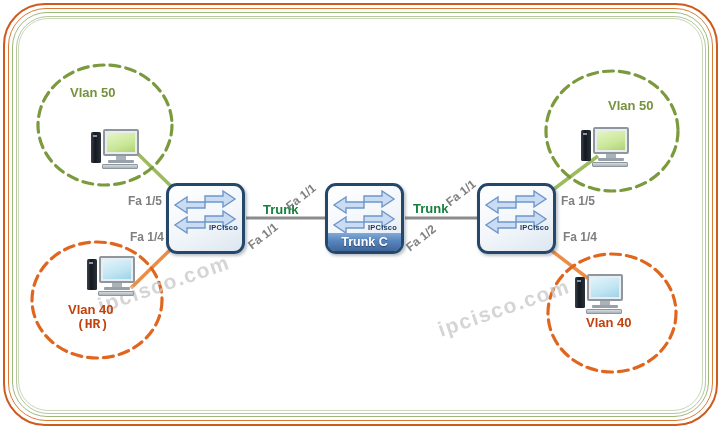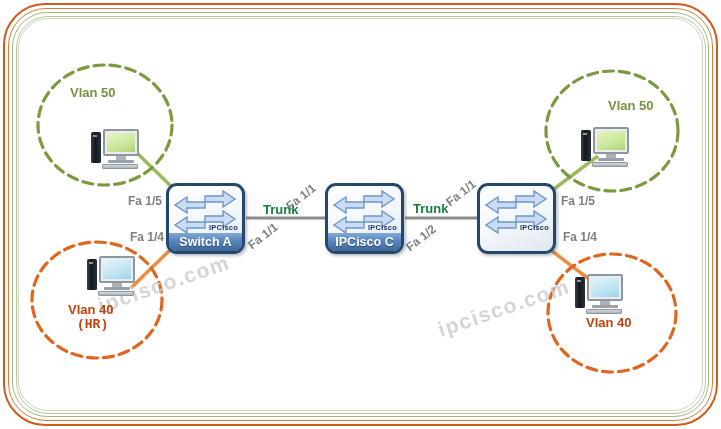--- a/index.html
+++ b/index.html
@@ -129,32 +129,31 @@
   </div>
 
   <div class="switch sw-a">
     <svg class="switch-arrows" width="67" height="44" viewBox="0 0 67 44">
       <polygon points="33,6 51,6 51,1 63,9 51,17 51,12 33,12" fill="#C9DCF3" stroke="#6E96C8" stroke-width="1.4"></polygon>
       <polygon points="33,12 15,12 15,7 3,15 15,23 15,18 33,18" fill="#C9DCF3" stroke="#6E96C8" stroke-width="1.4"></polygon>
       <polygon points="33,26 51,26 51,21 63,29 51,37 51,32 33,32" fill="#C9DCF3" stroke="#6E96C8" stroke-width="1.4"></polygon>
       <polygon points="33,32 15,32 15,27 3,35 15,43 15,38 33,38" fill="#C9DCF3" stroke="#6E96C8" stroke-width="1.4"></polygon>
     </svg>
     <span class="switch-brand">IPCisco</span>
-    <div class="switch-band">Switch A</div>
   </div>
 
   <div class="switch sw-c">
     <svg class="switch-arrows" width="67" height="44" viewBox="0 0 67 44">
       <polygon points="33,6 51,6 51,1 63,9 51,17 51,12 33,12" fill="#C9DCF3" stroke="#6E96C8" stroke-width="1.4"></polygon>
       <polygon points="33,12 15,12 15,7 3,15 15,23 15,18 33,18" fill="#C9DCF3" stroke="#6E96C8" stroke-width="1.4"></polygon>
       <polygon points="33,26 51,26 51,21 63,29 51,37 51,32 33,32" fill="#C9DCF3" stroke="#6E96C8" stroke-width="1.4"></polygon>
       <polygon points="33,32 15,32 15,27 3,35 15,43 15,38 33,38" fill="#C9DCF3" stroke="#6E96C8" stroke-width="1.4"></polygon>
     </svg>
     <span class="switch-brand">IPCisco</span>
-    <div class="switch-band">IPCisco C</div>
+    <div class="switch-band">Trunk C</div>
   </div>
 
   <div class="switch sw-b">
     <svg class="switch-arrows" width="67" height="44" viewBox="0 0 67 44">
       <polygon points="33,6 51,6 51,1 63,9 51,17 51,12 33,12" fill="#C9DCF3" stroke="#6E96C8" stroke-width="1.4"></polygon>
       <polygon points="33,12 15,12 15,7 3,15 15,23 15,18 33,18" fill="#C9DCF3" stroke="#6E96C8" stroke-width="1.4"></polygon>
       <polygon points="33,26 51,26 51,21 63,29 51,37 51,32 33,32" fill="#C9DCF3" stroke="#6E96C8" stroke-width="1.4"></polygon>
       <polygon points="33,32 15,32 15,27 3,35 15,43 15,38 33,38" fill="#C9DCF3" stroke="#6E96C8" stroke-width="1.4"></polygon>
     </svg>
     <span class="switch-brand">IPCisco</span>

